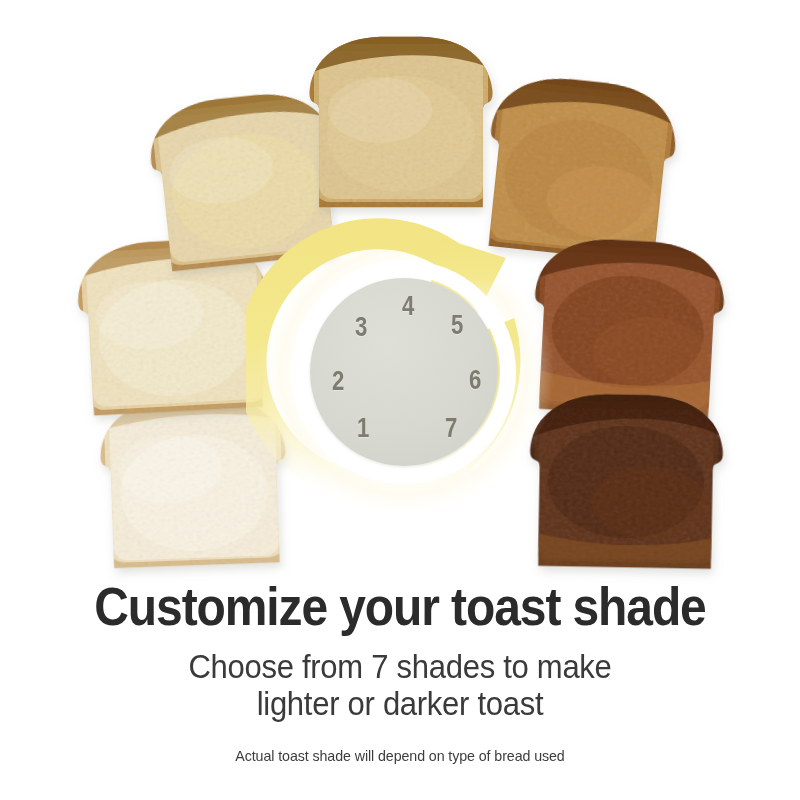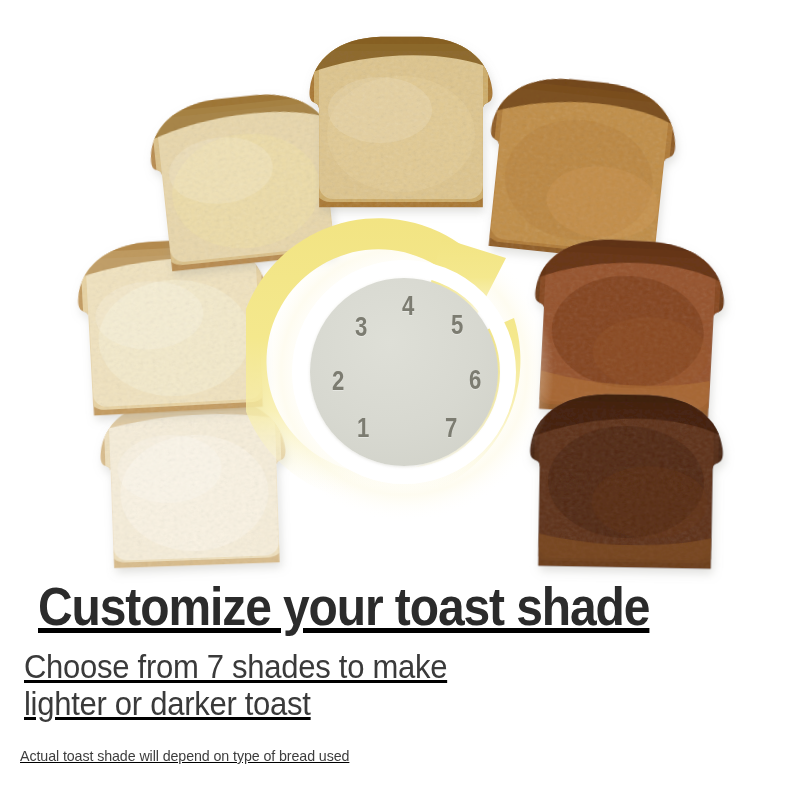--- a/index.html
+++ b/index.html
@@ -71,22 +71,21 @@
     text-shadow: 0 1px 0 rgba(255,255,255,0.35);
     user-select: none;
   }
 
   
   #caption-block {
     position: absolute;
     left: 0;
     top: 578px;
     width: 800px;
-    text-align: left;
-    text-decoration: underline;
+    text-align: center;
   }
 
   #headline {
     color: #2b2b2b;
     font-family: "Liberation Sans", sans-serif;
     font-weight: bold;
     font-size: 53px;
     line-height: 58px;
     letter-spacing: -1.2px;
     transform: scaleX(0.905);

